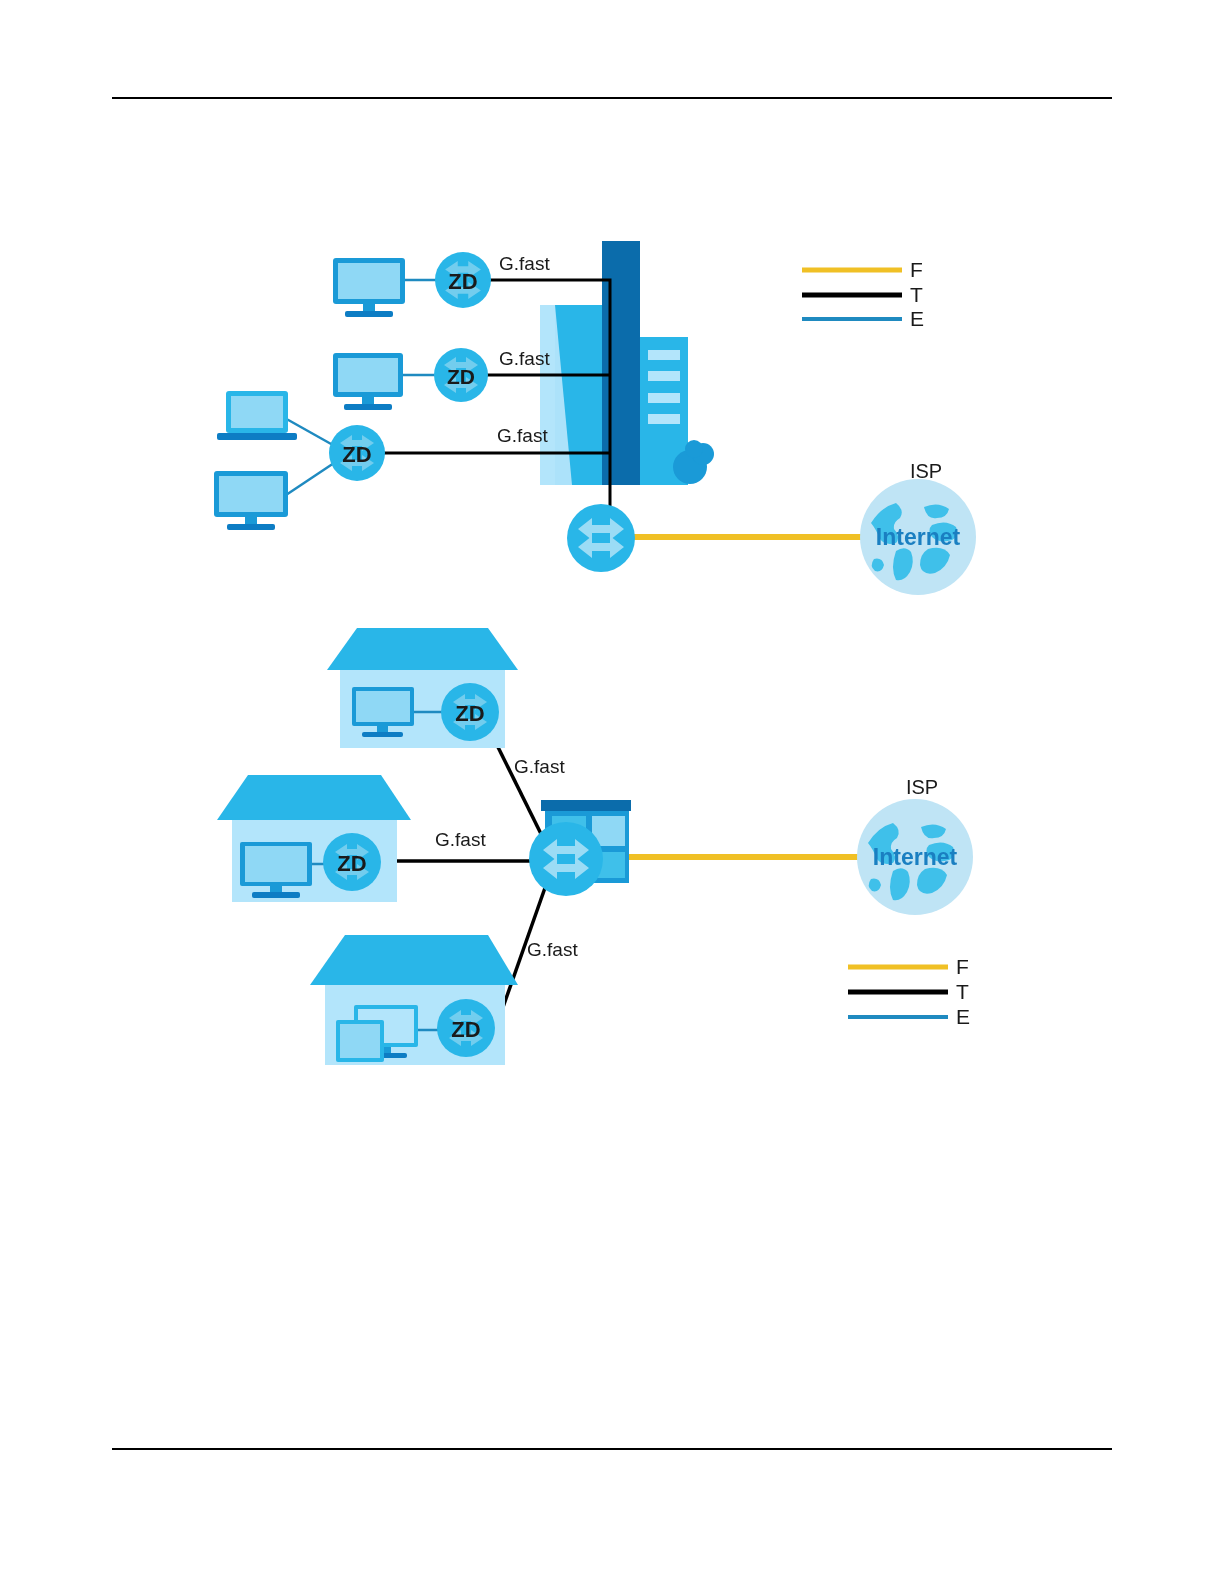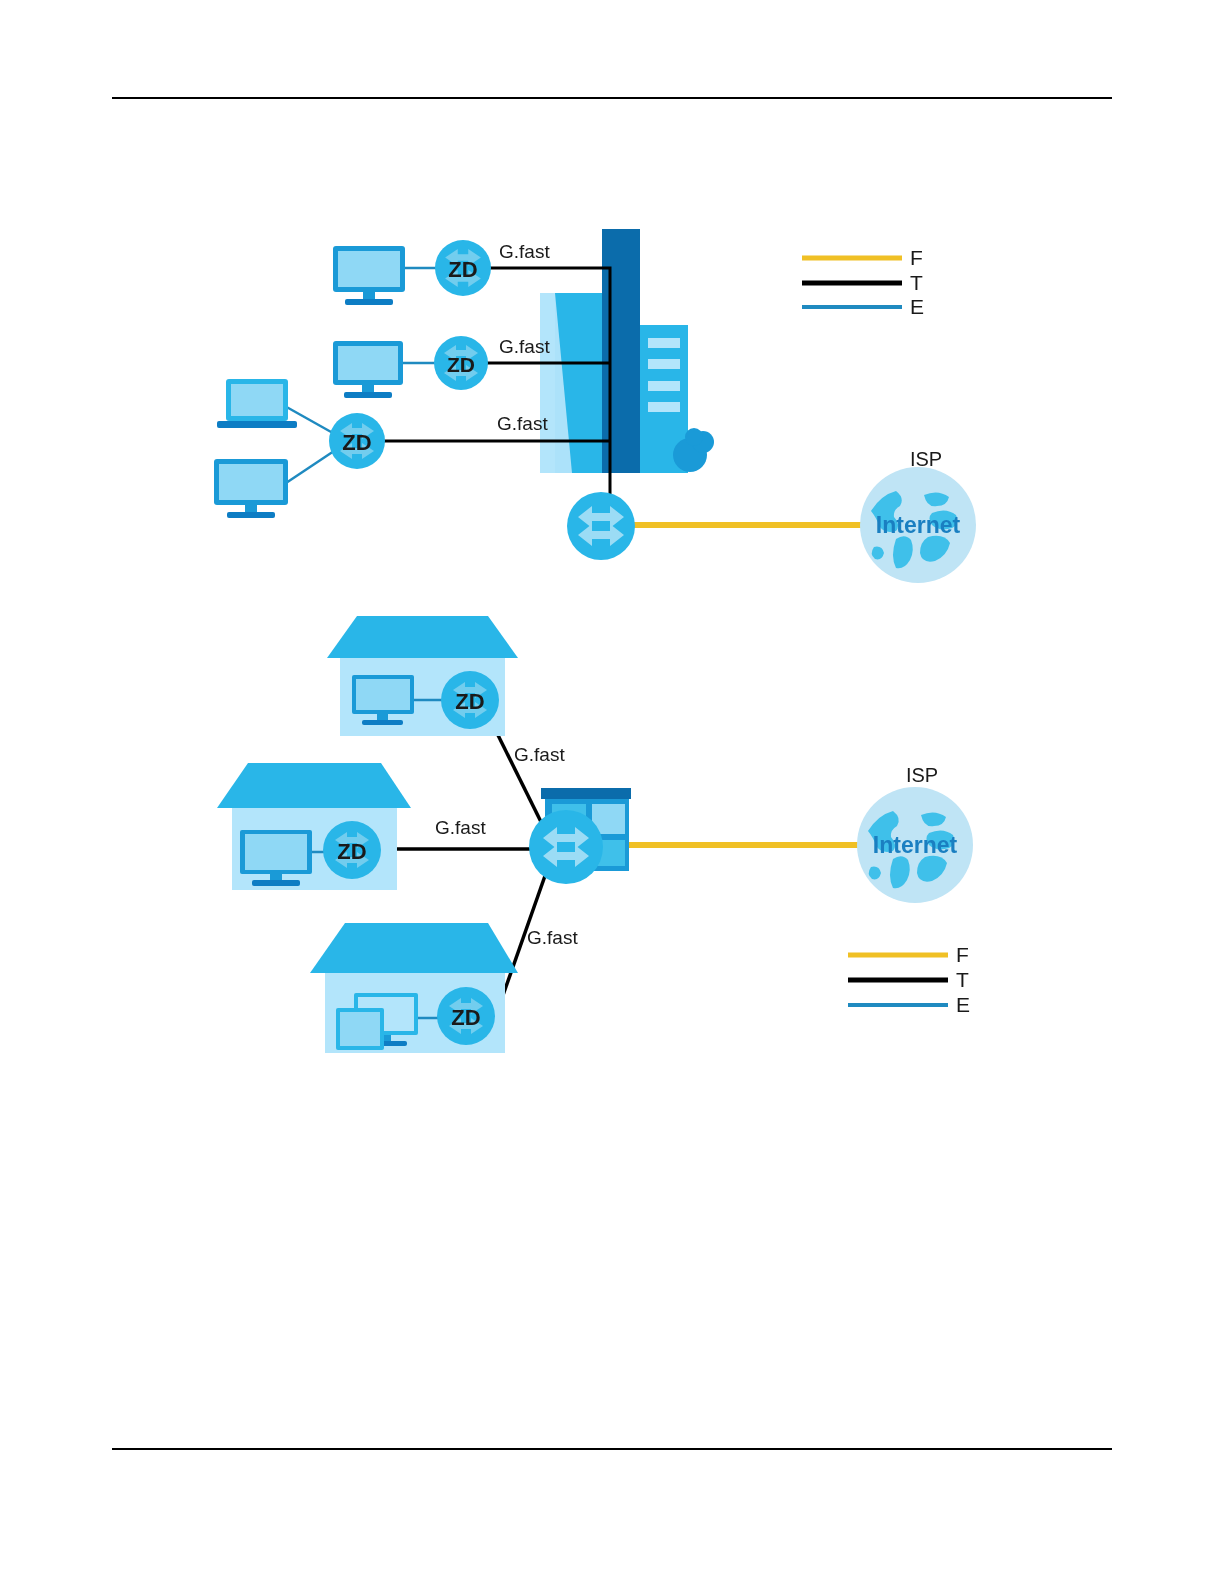--- a/index.html
+++ b/index.html
@@ -25,21 +25,21 @@
     width: 1000px;
     height: 2px;
     background: #000000;
   }
   .rule.top { top: 97px; }
   .rule.bottom { top: 1448px; }
 
   .figure {
     position: absolute;
     left: 0;
-    top: 0;
+    top: 12px;
     width: 1224px;
     height: 1432px;
   }
   svg { display: block; }
   .lbl {
     font-family: "Liberation Sans", sans-serif;
     fill: #1a1a1a;
   }
 </style>
 </head>

